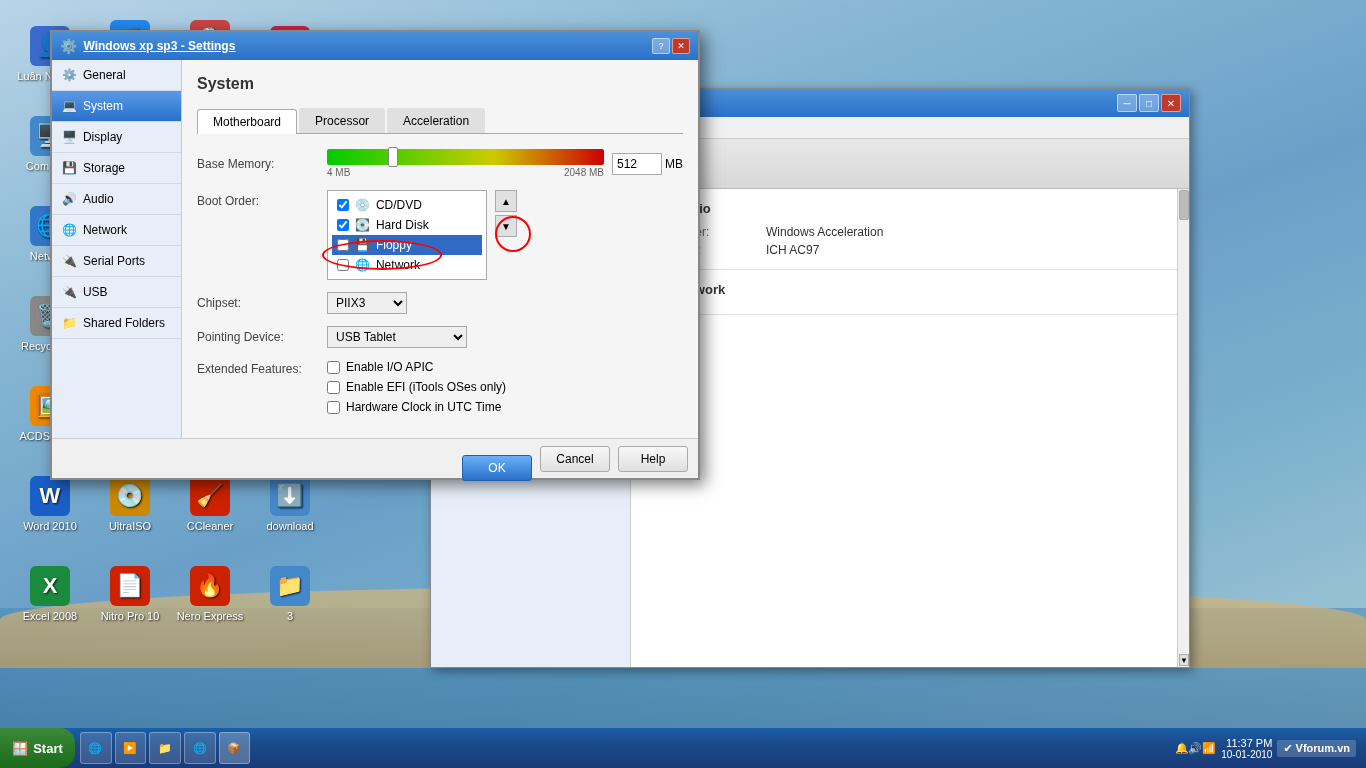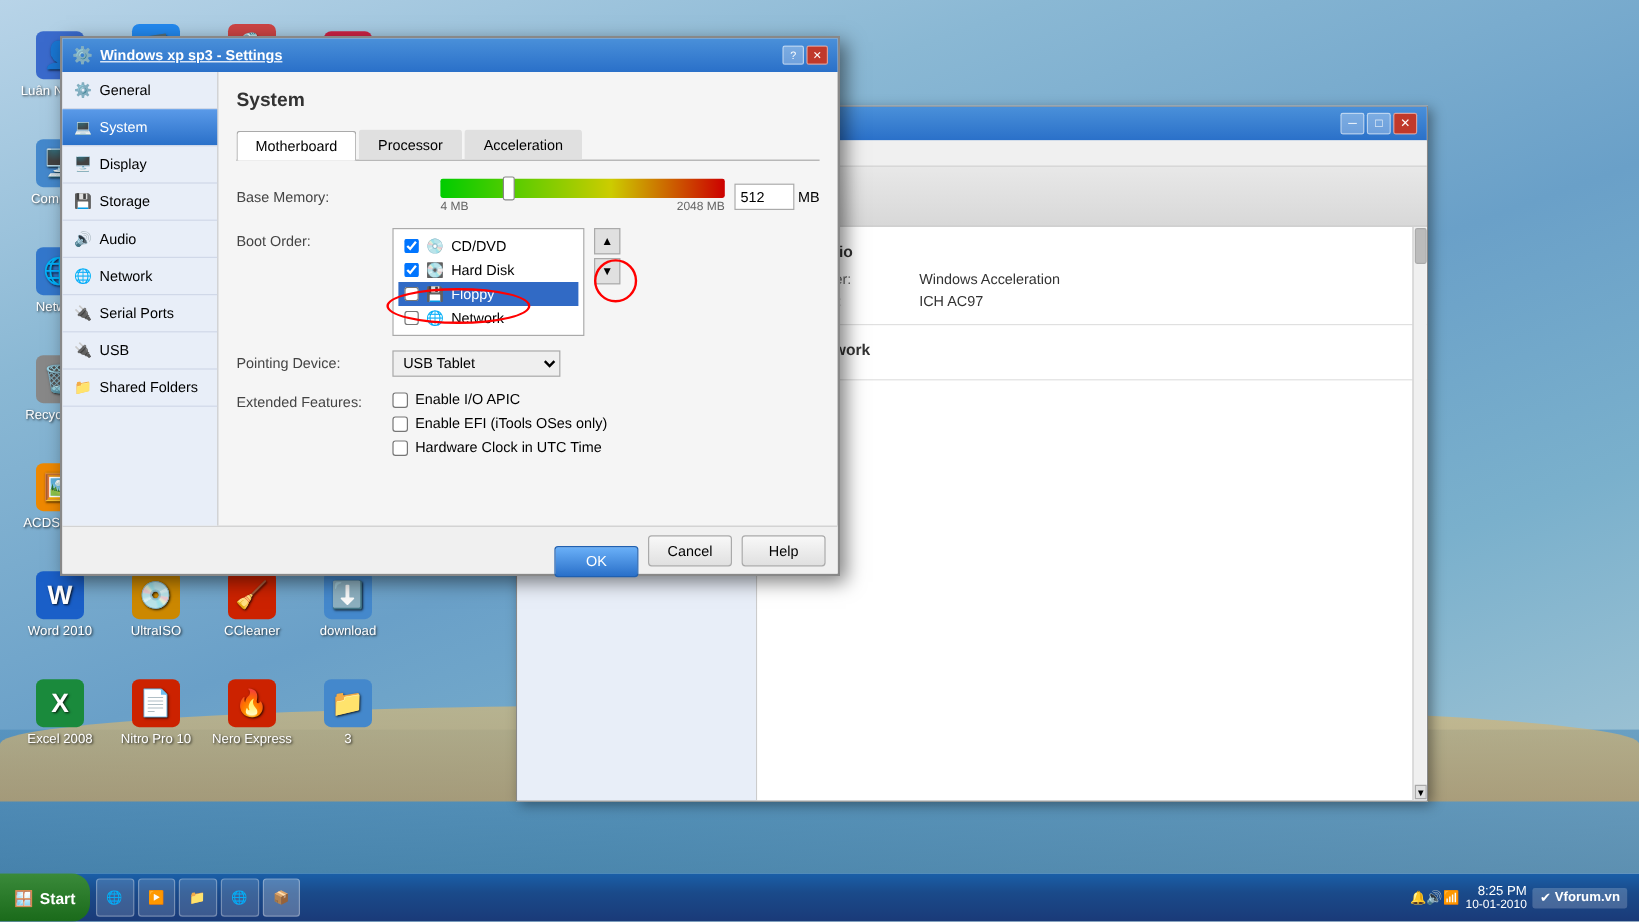--- a/index.html
+++ b/index.html
@@ -348,21 +348,20 @@
     .field-label {
       width: 130px;
       font-size: 12px;
       color: #444;
     }
     .memory-slider-container {
       flex: 1;
       display: flex;
       align-items: center;
       gap: 8px;
-      margin-left: 40px;
     }
     .memory-slider {
       flex: 1;
       height: 16px;
       position: relative;
       background: linear-gradient(to right, #00cc00 0%, #cccc00 60%, #cc0000 100%);
       border-radius: 2px;
     }
     .slider-thumb {
       position: absolute;
@@ -849,20 +848,26 @@
             <button class="boot-arrow-btn">▲</button>
             <button class="boot-arrow-btn">▼</button>
           </div>
 
           <div style="position:absolute;border:2.5px solid red;border-radius:50%;width:120px;height:30px;left:-5px;top:50px;pointer-events:none;"></div>
 
           <div style="position:absolute;border:2.5px solid red;border-radius:50%;width:36px;height:36px;right:-14px;top:26px;pointer-events:none;"></div>
         </div>
       </div>
 
+      <div class="field-row">
+        <span class="field-label">Chipset:</span>
+        <select class="select-field">
+          <option>PIIX3</option>
+        </select>
+      </div>
 
       <div class="field-row">
         <span class="field-label">Pointing Device:</span>
         <select class="select-field" style="min-width:140px;">
           <option>USB Tablet</option>
         </select>
       </div>
 
       <div class="field-row" style="align-items:flex-start;">
         <span class="field-label" style="padding-top:2px;">Extended Features:</span>
@@ -909,21 +914,21 @@
     <div class="taskbar-btn">
       <span>🌐</span>
     </div>
     <div class="taskbar-btn active">
       <span>📦</span>
     </div>
   </div>
   <div class="tray">
     <span>🔔🔊📶</span>
     <div class="tray-time">
-      <div>8:25 PM</div>
+      <div>11:37 PM</div>
       <div style="font-size:10px;">10-01-2010</div>
     </div>
     <div style="display:flex;align-items:center;gap:3px;background:rgba(255,255,255,0.2);padding:2px 6px;border-radius:2px;">
       <span>✔</span>
       <span style="font-size:11px;font-weight:bold;">Vforum.vn</span>
     </div>
   </div>
 </div>
 
 </body></html>

